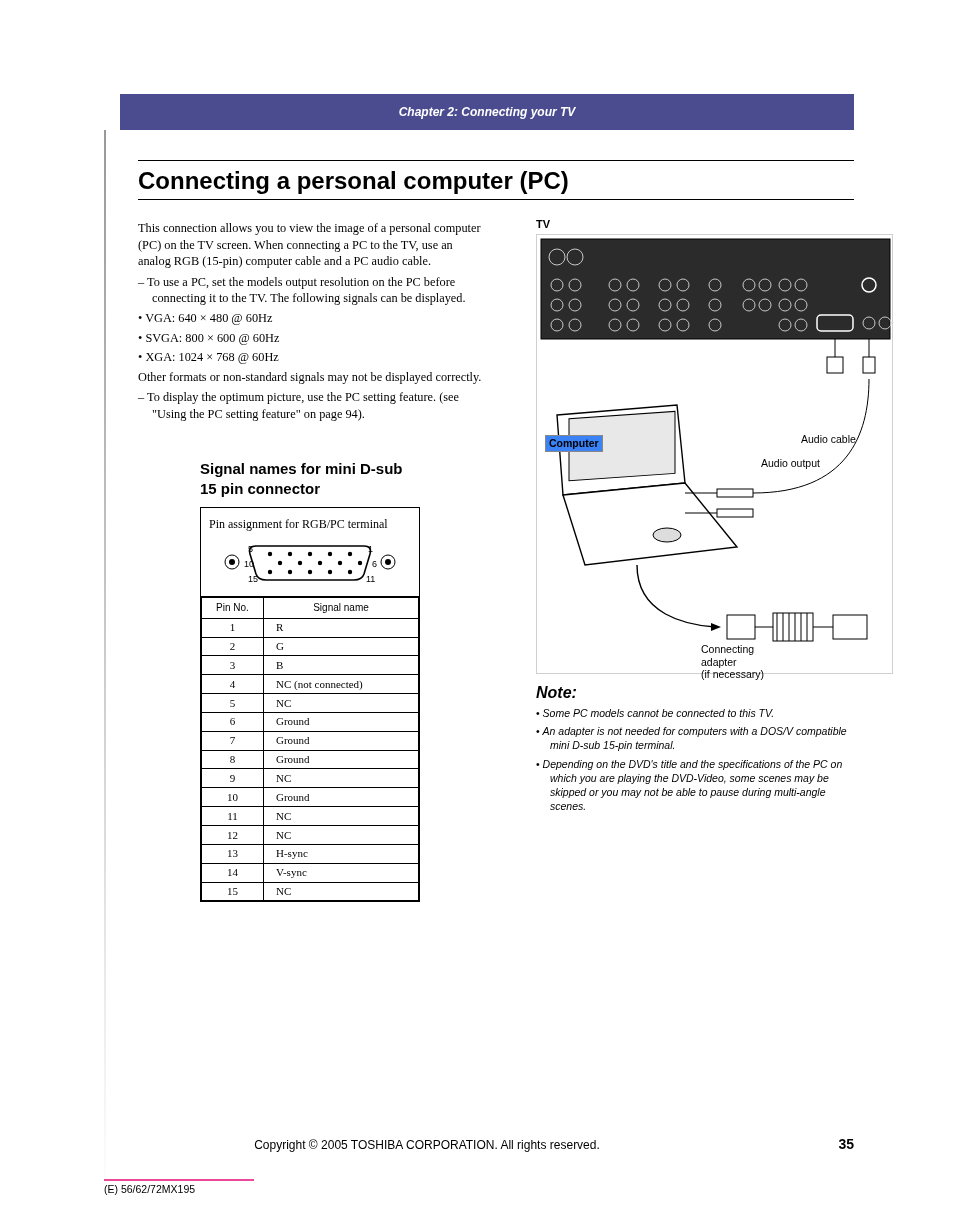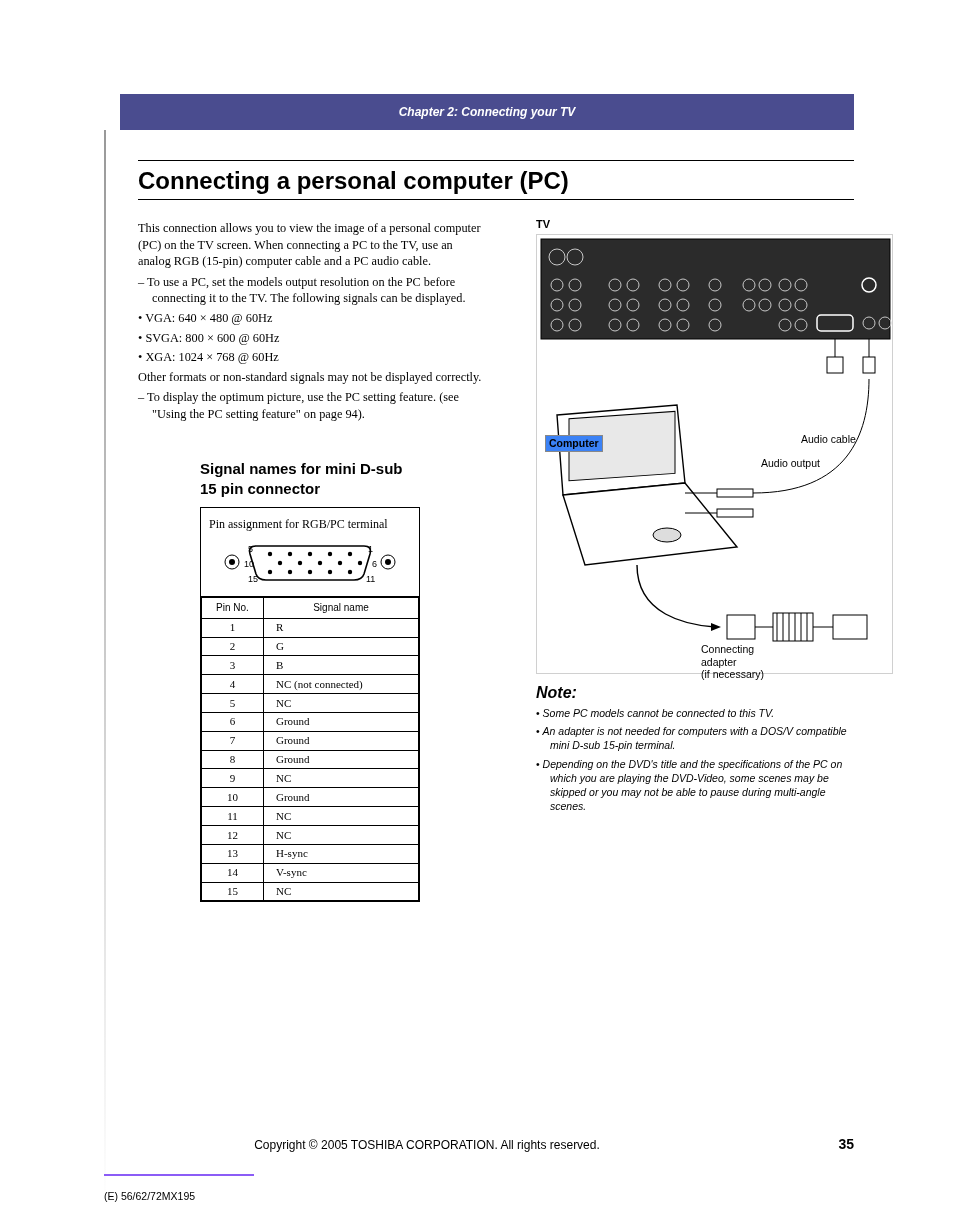--- a/index.html
+++ b/index.html
@@ -157,25 +157,25 @@
     position: absolute;
     left: 104px;
     top: 130px;
     bottom: 0;
     width: 2px;
     background: linear-gradient(#999, transparent);
   }
   .footline {
     position: absolute;
     left: 104px;
-    bottom: 4px;
+    bottom: 11px;
     font-family: Arial, Helvetica, sans-serif;
     font-size: 10.5px;
-    border-top: 2px solid #8b5cf6;
-    padding-top: 14px;
+    border-top: 2px solid #ec4899;
+    padding-top: 2px;
     width: 150px;
   }
 </style>
 </head>
 <body>
 
 <div class="header-band">Chapter 2: Connecting your TV</div>
 <div class="left-rule"></div>
 
 <div class="rule-top"></div>

